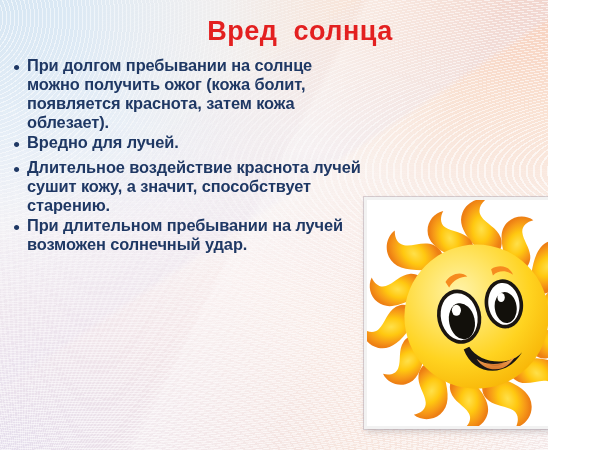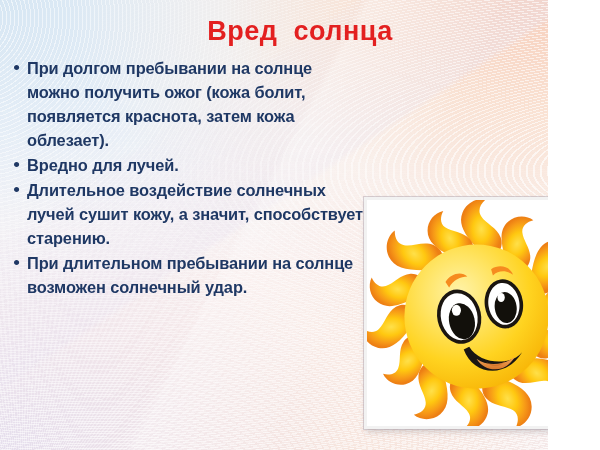--- a/index.html
+++ b/index.html
@@ -176,21 +176,21 @@
     text-align: center;
     font-weight: normal;
   }
 
   .bullet-text {
     flex: 1 1 auto;
     color: #1F3864;
     font-family: "Liberation Sans", sans-serif;
     font-weight: bold;
     font-size: 16.4px;
-    line-height: 24px;
+    line-height: 19px;
     letter-spacing: -0.1px;
   }
 
   
   #sun-frame {
     position: absolute;
     left: 364px;
     top: 197px;
     width: 225px;
     height: 232px;
@@ -230,26 +230,26 @@
       <span class="bullet-text">При долгом  пребывании на солнце можно получить ожог (кожа болит, появляется краснота, затем кожа облезает).</span>
     </div>
 
     <div class="bullet-item">
       <span class="bullet-mark">•</span>
       <span class="bullet-text">Вредно для лучей.</span>
     </div>
 
     <div class="bullet-item">
       <span class="bullet-mark">•</span>
-      <span class="bullet-text">Длительное воздействие солнечных лучей сушит кожу, а значит, способствует старению.</span>
+      <span class="bullet-text">Длительное воздействие краснота лучей сушит кожу, а значит, способствует старению.</span>
     </div>
 
     <div class="bullet-item">
       <span class="bullet-mark">•</span>
-      <span class="bullet-text">При длительном пребывании на солнце возможен солнечный удар.</span>
+      <span class="bullet-text">При длительном пребывании на лучей возможен солнечный удар.</span>
     </div>
 
   </div>
 
   <div id="sun-frame">
     <svg id="sun-svg" viewBox="0 0 240 240" aria-label="Улыбающееся мультяшное солнце с лучами-языками пламени">
       <defs>
         <radialGradient id="discGrad" cx="38%" cy="33%" r="74%">
           <stop offset="0%" stop-color="#FFF3A8"></stop>
           <stop offset="34%" stop-color="#FFE463"></stop>

